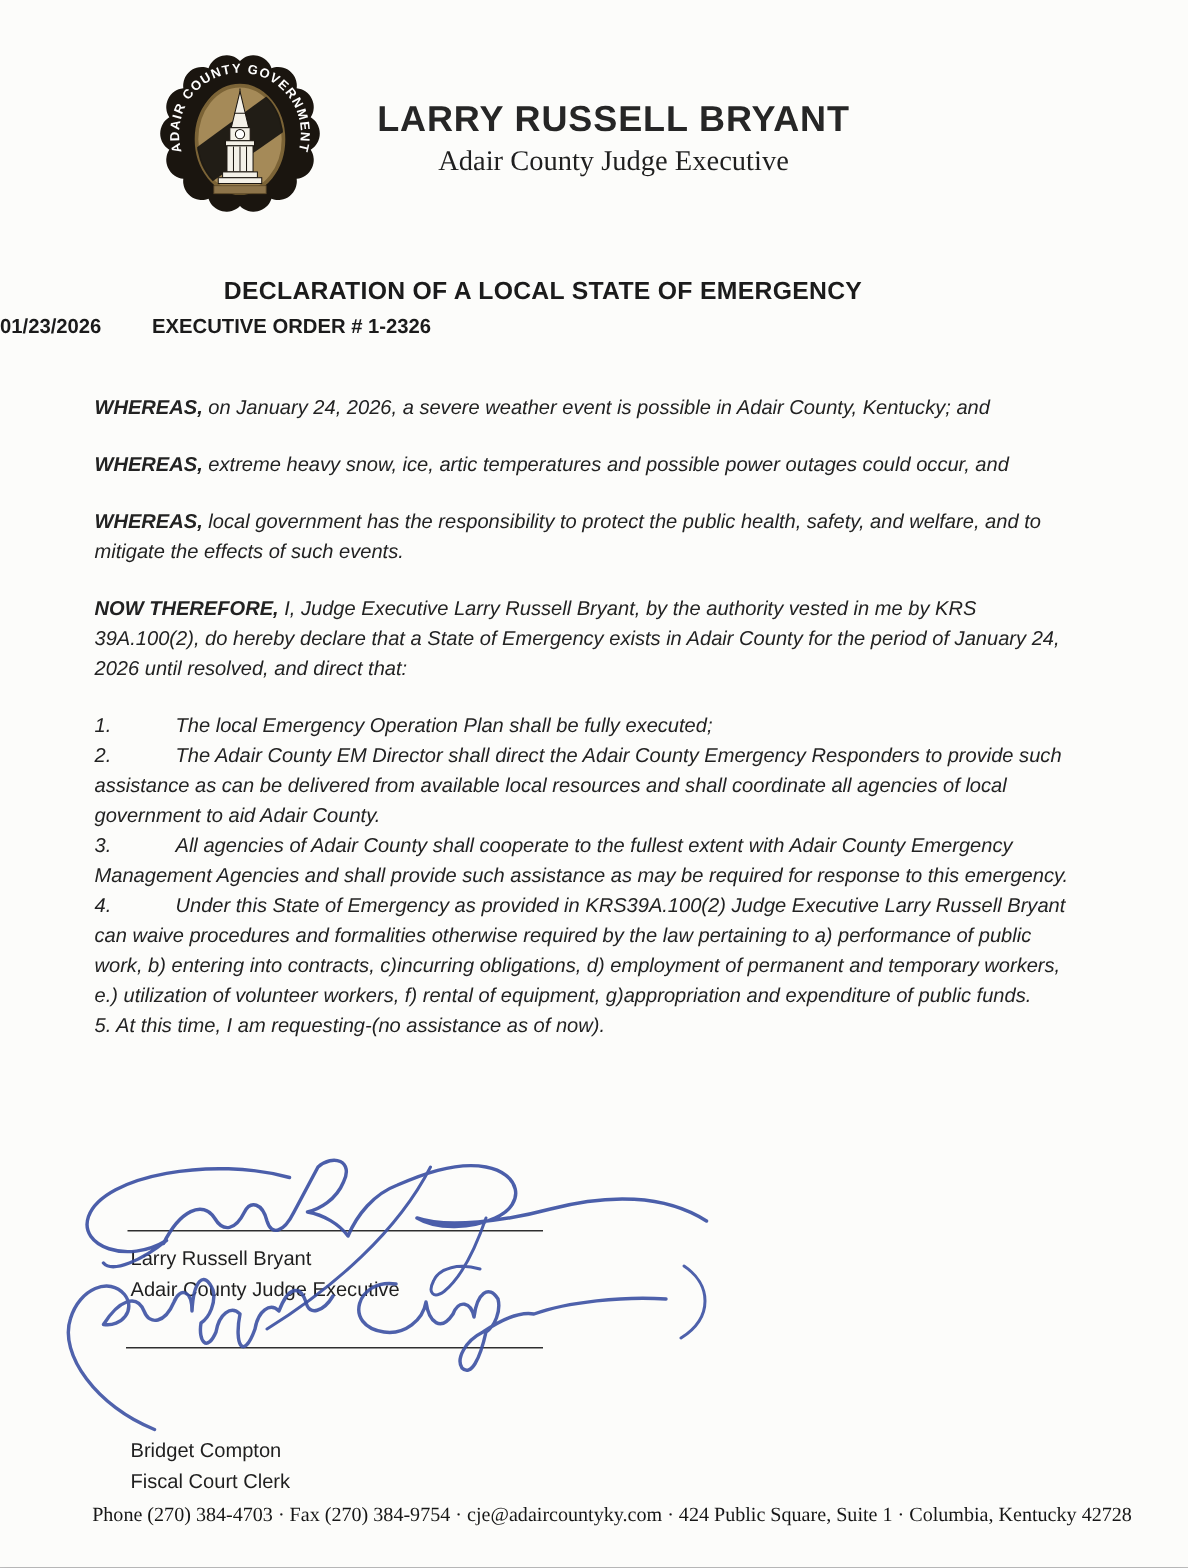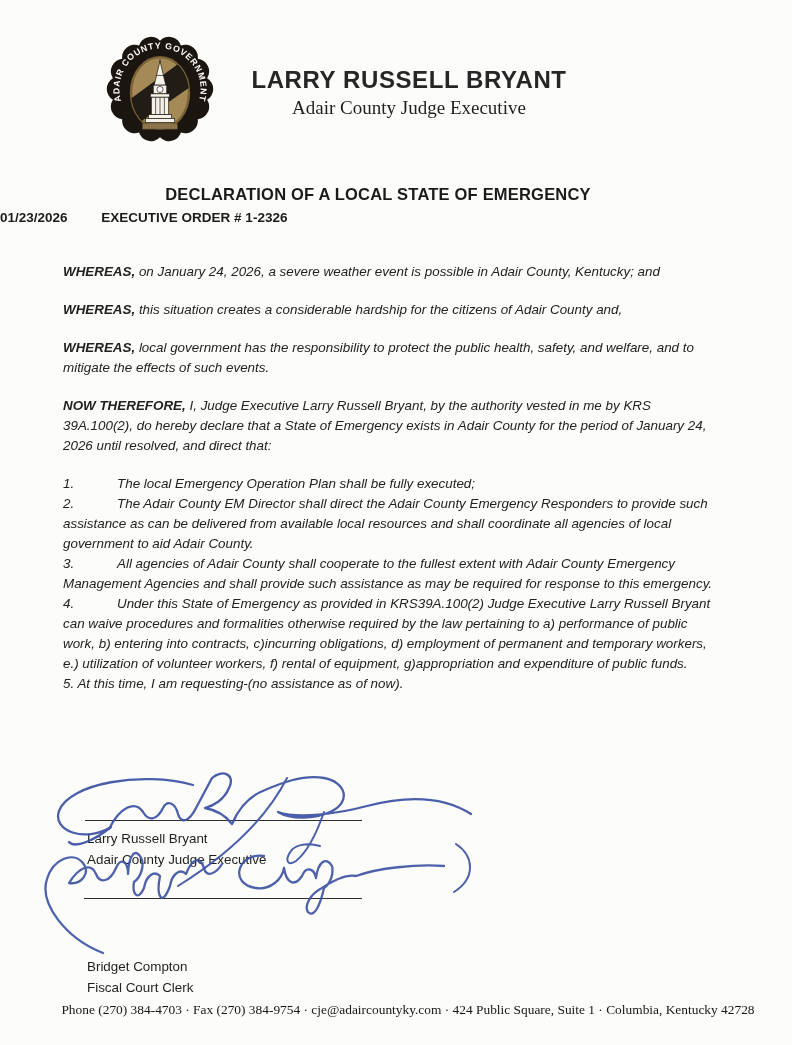--- a/index.html
+++ b/index.html
@@ -9,21 +9,21 @@
     font-family:"Liberation Sans", sans-serif;
     box-shadow:0 0 8px rgba(0,0,0,.4);
   }
   
   .seal { position:absolute; left:99px; top:31px; width:122px; height:116px; }
   .header-text { position:absolute; left:250px; top:66px; width:318px; text-align:center; }
   .header-name { font-size:24px; font-weight:bold; letter-spacing:.6px; color:#262626; white-space:nowrap; }
   .header-sub  { font-family:"Liberation Serif", serif; font-size:19px; margin-top:3px; color:#1f1f1f; }
   
   .doc-title { position:absolute; left:0; top:185px; width:724px; text-align:center;
-               font-size:16.5px; font-weight:bold; letter-spacing:.2px; color:#1b1b1b;margin-left:16px; }
+               font-size:16.5px; font-weight:bold; letter-spacing:.2px; color:#1b1b1b; }
   .order-line { position:absolute; left:0; top:210px; width:760px; text-align:left;
                 font-size:13.5px; font-weight:bold; color:#1b1b1b; }
   .order-line .date { margin-right:30px; }
   
   .body { position:absolute; left:63px; top:262px; width:660px;
           font-size:13.4px; line-height:20px; color:#222;font-style:italic; }
   .body p { margin:0 0 18px 0; }
   .body p b { font-weight:bold; }
   .directives p { margin:0; }
   .directives .num { display:inline-block; width:54px; }
@@ -87,21 +87,21 @@
   </div>
 
   <div class="doc-title">DECLARATION OF A LOCAL STATE OF EMERGENCY</div>
   <div class="order-line">
     <span class="date">01/23/2026</span>
     <span>EXECUTIVE ORDER # 1-2326</span>
   </div>
 
   <div class="body">
     <p><b>WHEREAS,</b><span> on January 24, 2026, a severe weather event is possible in Adair County, Kentucky; and</span></p>
-    <p><b>WHEREAS,</b><span> this situation creates a considerable hardship for the citizens of Adair County and,</span></p>
+    <p><b>WHEREAS,</b><span> extreme heavy snow, ice, artic temperatures and possible power outages could occur, and</span></p>
     <p><b>WHEREAS,</b><span> local government has the responsibility to protect the public health, safety, and welfare, and to mitigate the effects of such events.</span></p>
     <p><b>NOW THEREFORE,</b><span> I, Judge Executive Larry Russell Bryant, by the authority vested in me by KRS 39A.100(2), do hereby declare that a State of Emergency exists in Adair County for the period of January 24, 2026 until resolved, and direct that:</span></p>
     <div class="directives">
       <p><span class="num">1.</span><span>The local Emergency Operation Plan shall be fully executed;</span></p>
       <p><span class="num">2.</span><span>The Adair County EM Director shall direct the Adair County Emergency Responders to provide such assistance as can be delivered from available local resources and shall coordinate all agencies of local government to aid Adair County.</span></p>
       <p><span class="num">3.</span><span>All agencies of Adair County shall cooperate to the fullest extent with Adair County Emergency Management Agencies and shall provide such assistance as may be required for response to this emergency.</span></p>
       <p><span class="num">4.</span><span>Under this State of Emergency as provided in KRS39A.100(2) Judge Executive Larry Russell Bryant can waive procedures and formalities otherwise required by the law pertaining to a) performance of public work, b) entering into contracts, c)incurring obligations, d) employment of permanent and temporary workers, e.) utilization of volunteer workers, f) rental of equipment, g)appropriation and expenditure of public funds.</span></p>
       <p class="closing">5. At this time, I am requesting-(no assistance as of now).</p>
     </div>
   </div>

